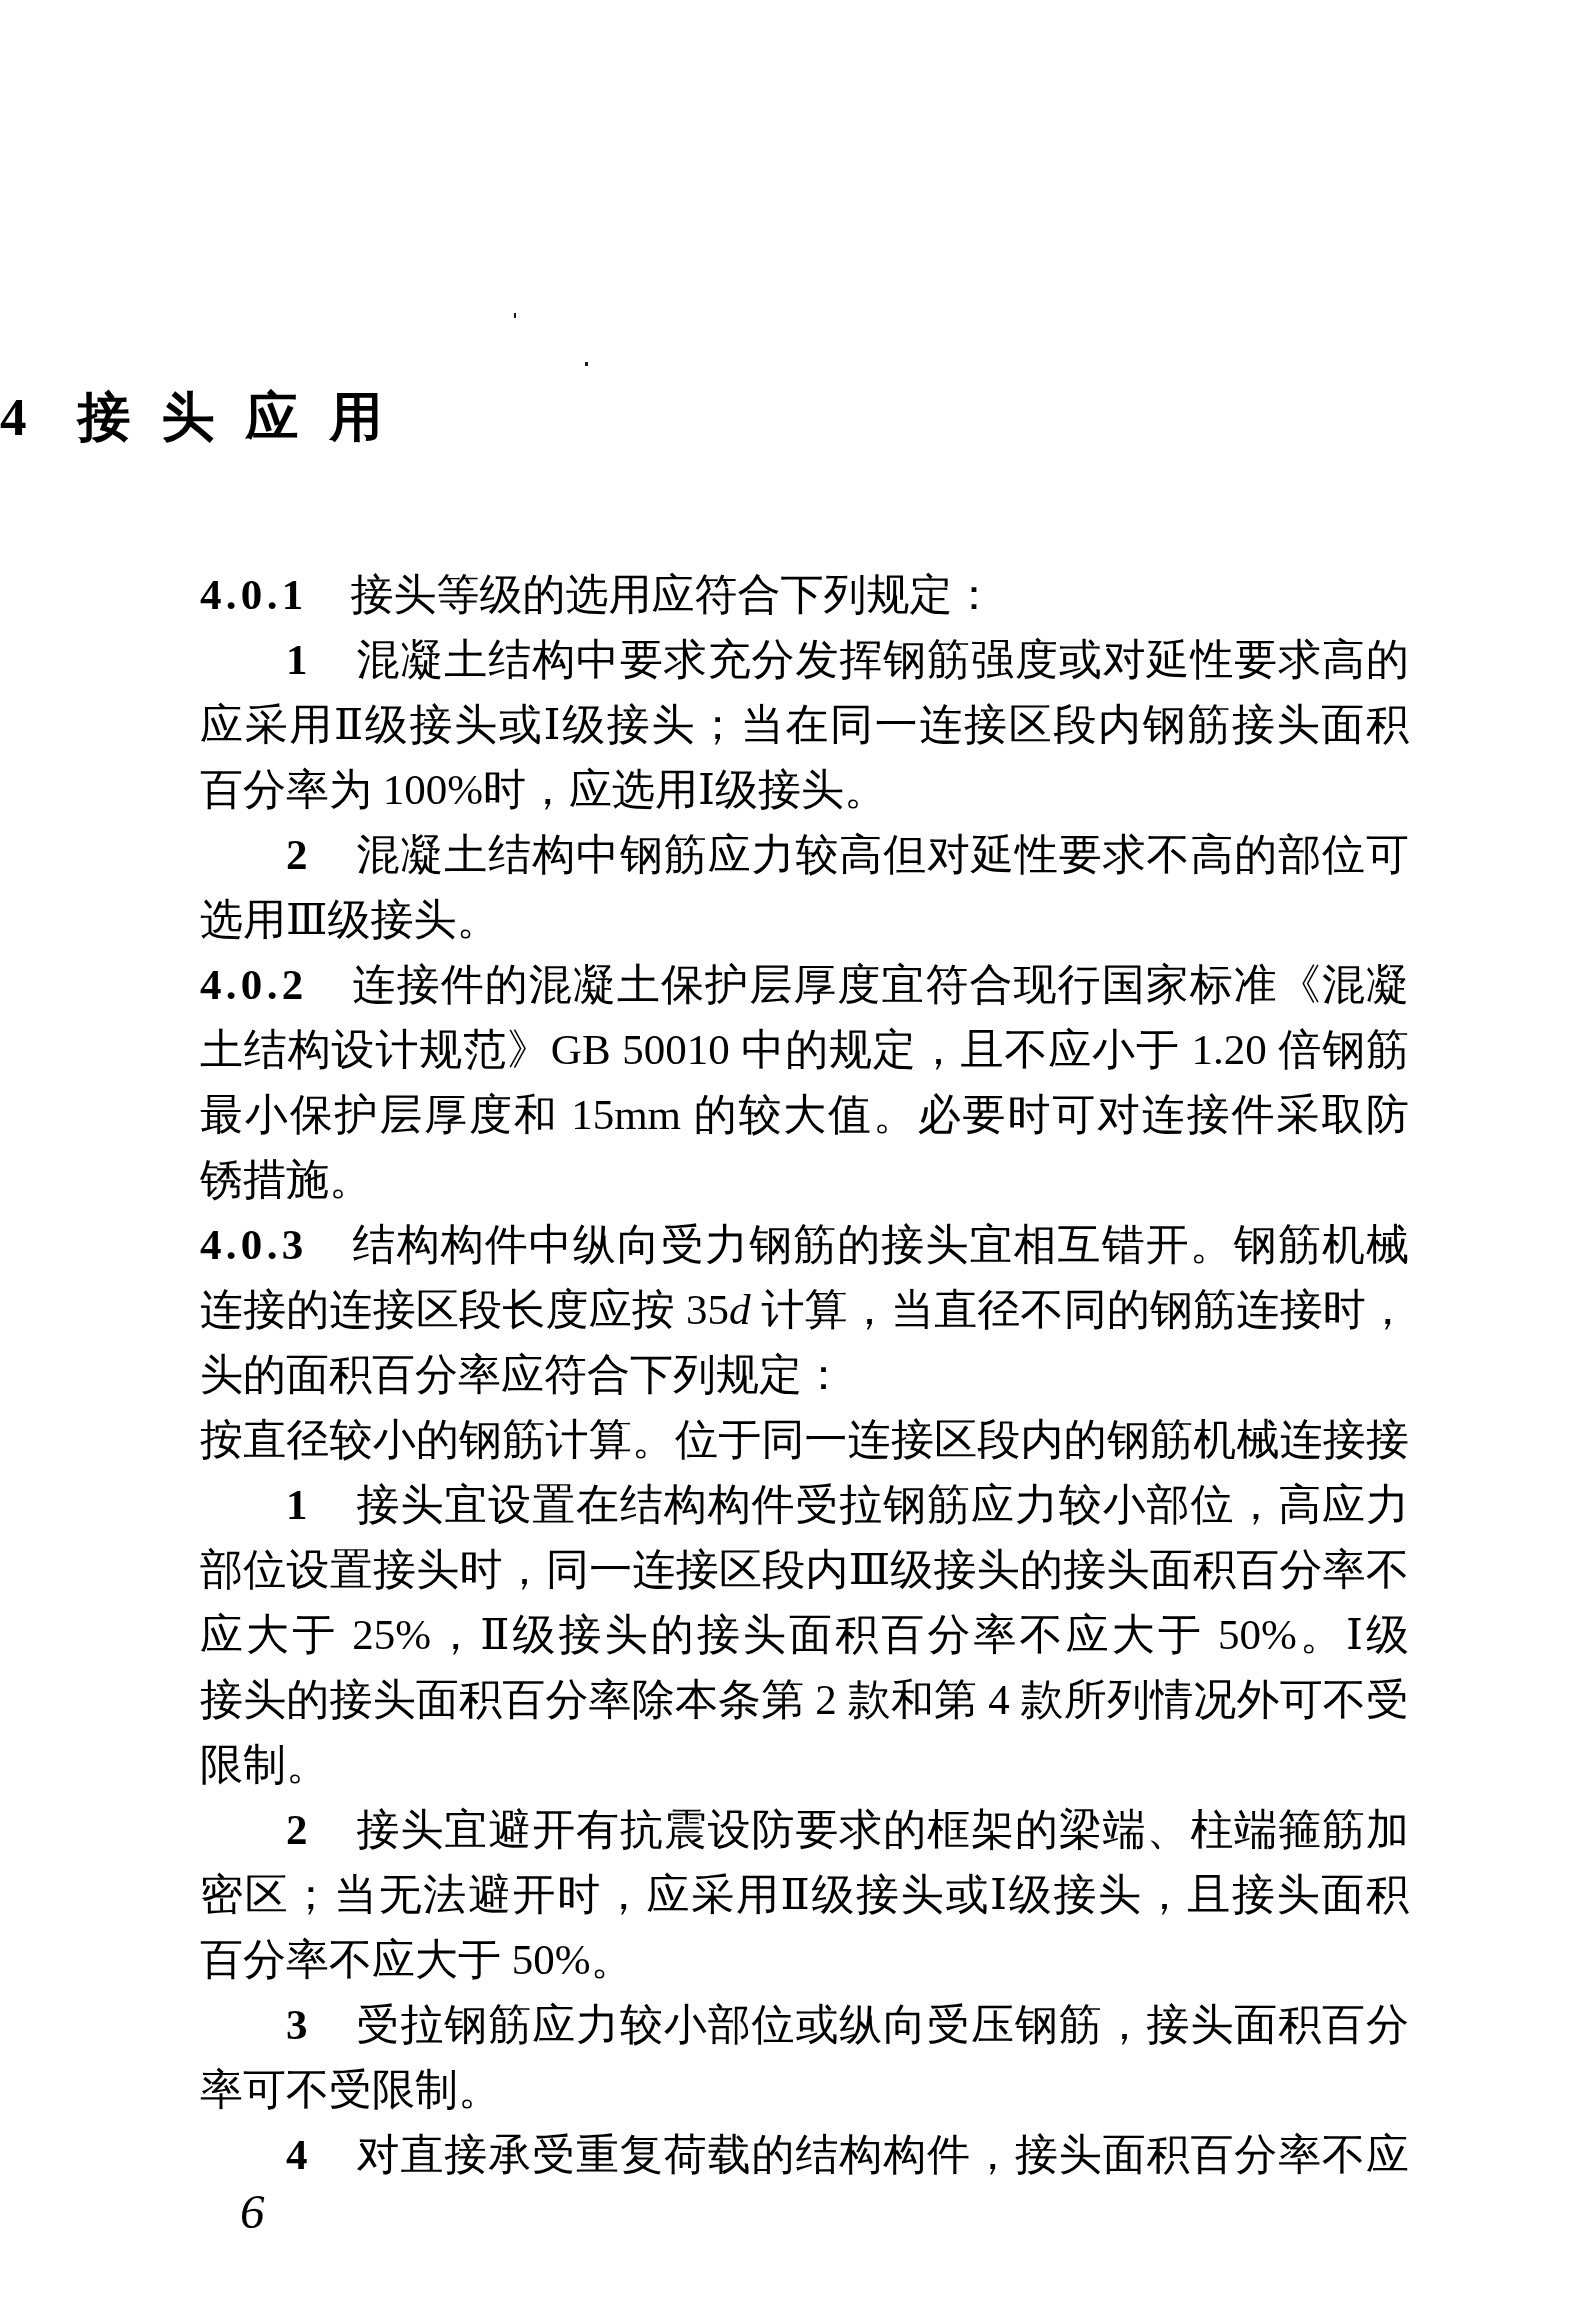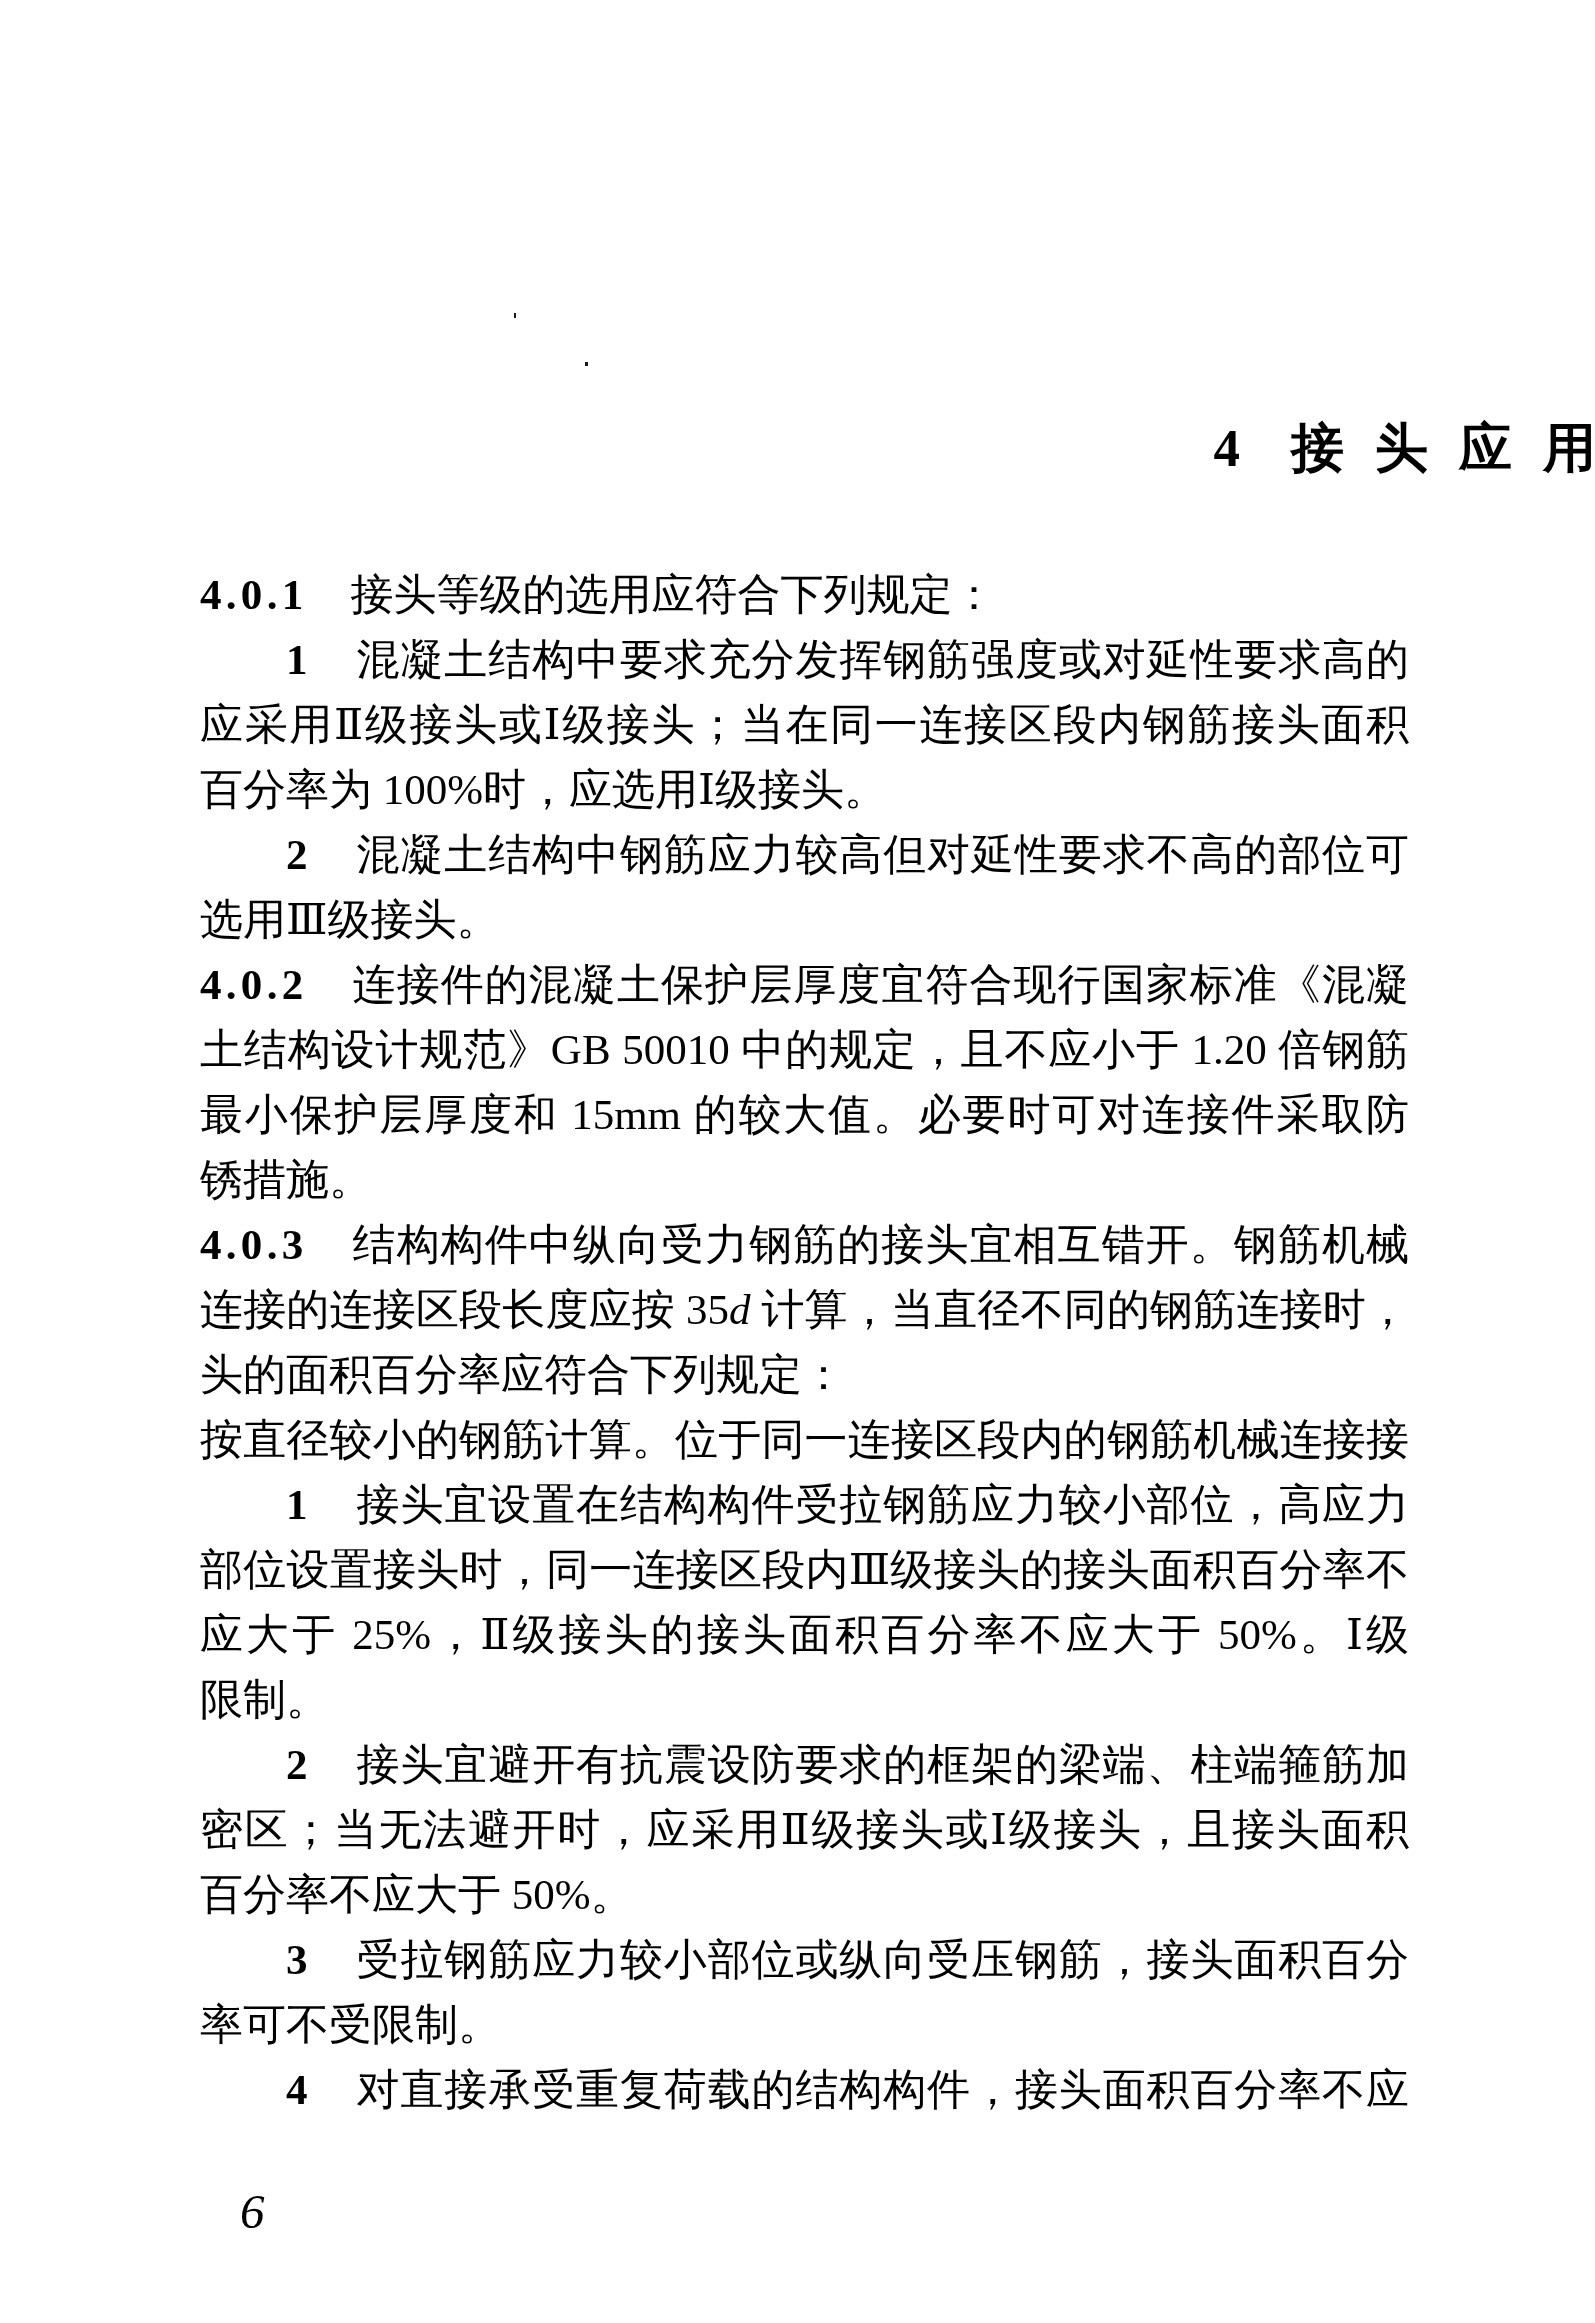--- a/index.html
+++ b/index.html
@@ -12,25 +12,25 @@
     width: 1596px;
     height: 2323px;
     background: #ffffff;
     overflow: hidden;
     font-family: "Liberation Serif", "DejaVu Serif", serif;
     color: #000000;
   }
   
   .chapter-heading {
     position: absolute;
-    top: 417px;
+    top: 386px;
     left: 0;
     width: 100%;
     margin: 0;
-    text-align: right;
+    text-align: left;
     font-size: 53px;
     font-weight: bold;
     line-height: 62px;
     white-space: nowrap;
   }
   .chapter-number {
     display: inline-block;
     margin-right: 51px;
   }
   .chapter-title-text {
@@ -103,20 +103,21 @@
       <div class="line cont full"><span>土结构设计规范》GB 50010 中的规定，且不应小于 1.20 倍钢筋</span></div>
       <div class="line cont full"><span>最小保护层厚度和 15mm 的较大值。必要时可对连接件采取防</span></div>
       <div class="line cont"><span>锈措施。</span></div>
       <div class="line section full"><span class="run-bold">4.0.3</span><span>　结构构件中纵向受力钢筋的接头宜相互错开。钢筋机械</span></div>
       <div class="line cont full"><span>连接的连接区段长度应按 35</span><span class="run-italic">d</span><span> 计算，当直径不同的钢筋连接时，</span></div>
       <div class="line cont"><span>头的面积百分率应符合下列规定：</span></div>
       <div class="line cont full"><span>按直径较小的钢筋计算。位于同一连接区段内的钢筋机械连接接</span></div>
       <div class="line item full"><span class="run-bold">1</span><span>　接头宜设置在结构构件受拉钢筋应力较小部位，高应力</span></div>
       <div class="line cont full"><span>部位设置接头时，同一连接区段内Ⅲ级接头的接头面积百分率不</span></div>
       <div class="line cont full"><span>应大于 25%，Ⅱ级接头的接头面积百分率不应大于 50%。Ⅰ级</span></div>
+      <div class="line cont full"><span>接头的接头面积百分率除本条第 2 款和第 4 款所列情况外可不受</span></div>
       <div class="line cont"><span>限制。</span></div>
       <div class="line item full"><span class="run-bold">2</span><span>　接头宜避开有抗震设防要求的框架的梁端、柱端箍筋加</span></div>
       <div class="line cont full"><span>密区；当无法避开时，应采用Ⅱ级接头或Ⅰ级接头，且接头面积</span></div>
       <div class="line cont"><span>百分率不应大于 50%。</span></div>
       <div class="line item full"><span class="run-bold">3</span><span>　受拉钢筋应力较小部位或纵向受压钢筋，接头面积百分</span></div>
       <div class="line cont"><span>率可不受限制。</span></div>
       <div class="line item full"><span class="run-bold">4</span><span>　对直接承受重复荷载的结构构件，接头面积百分率不应</span></div>
     </div>
 
   <div class="page-number">6</div>

